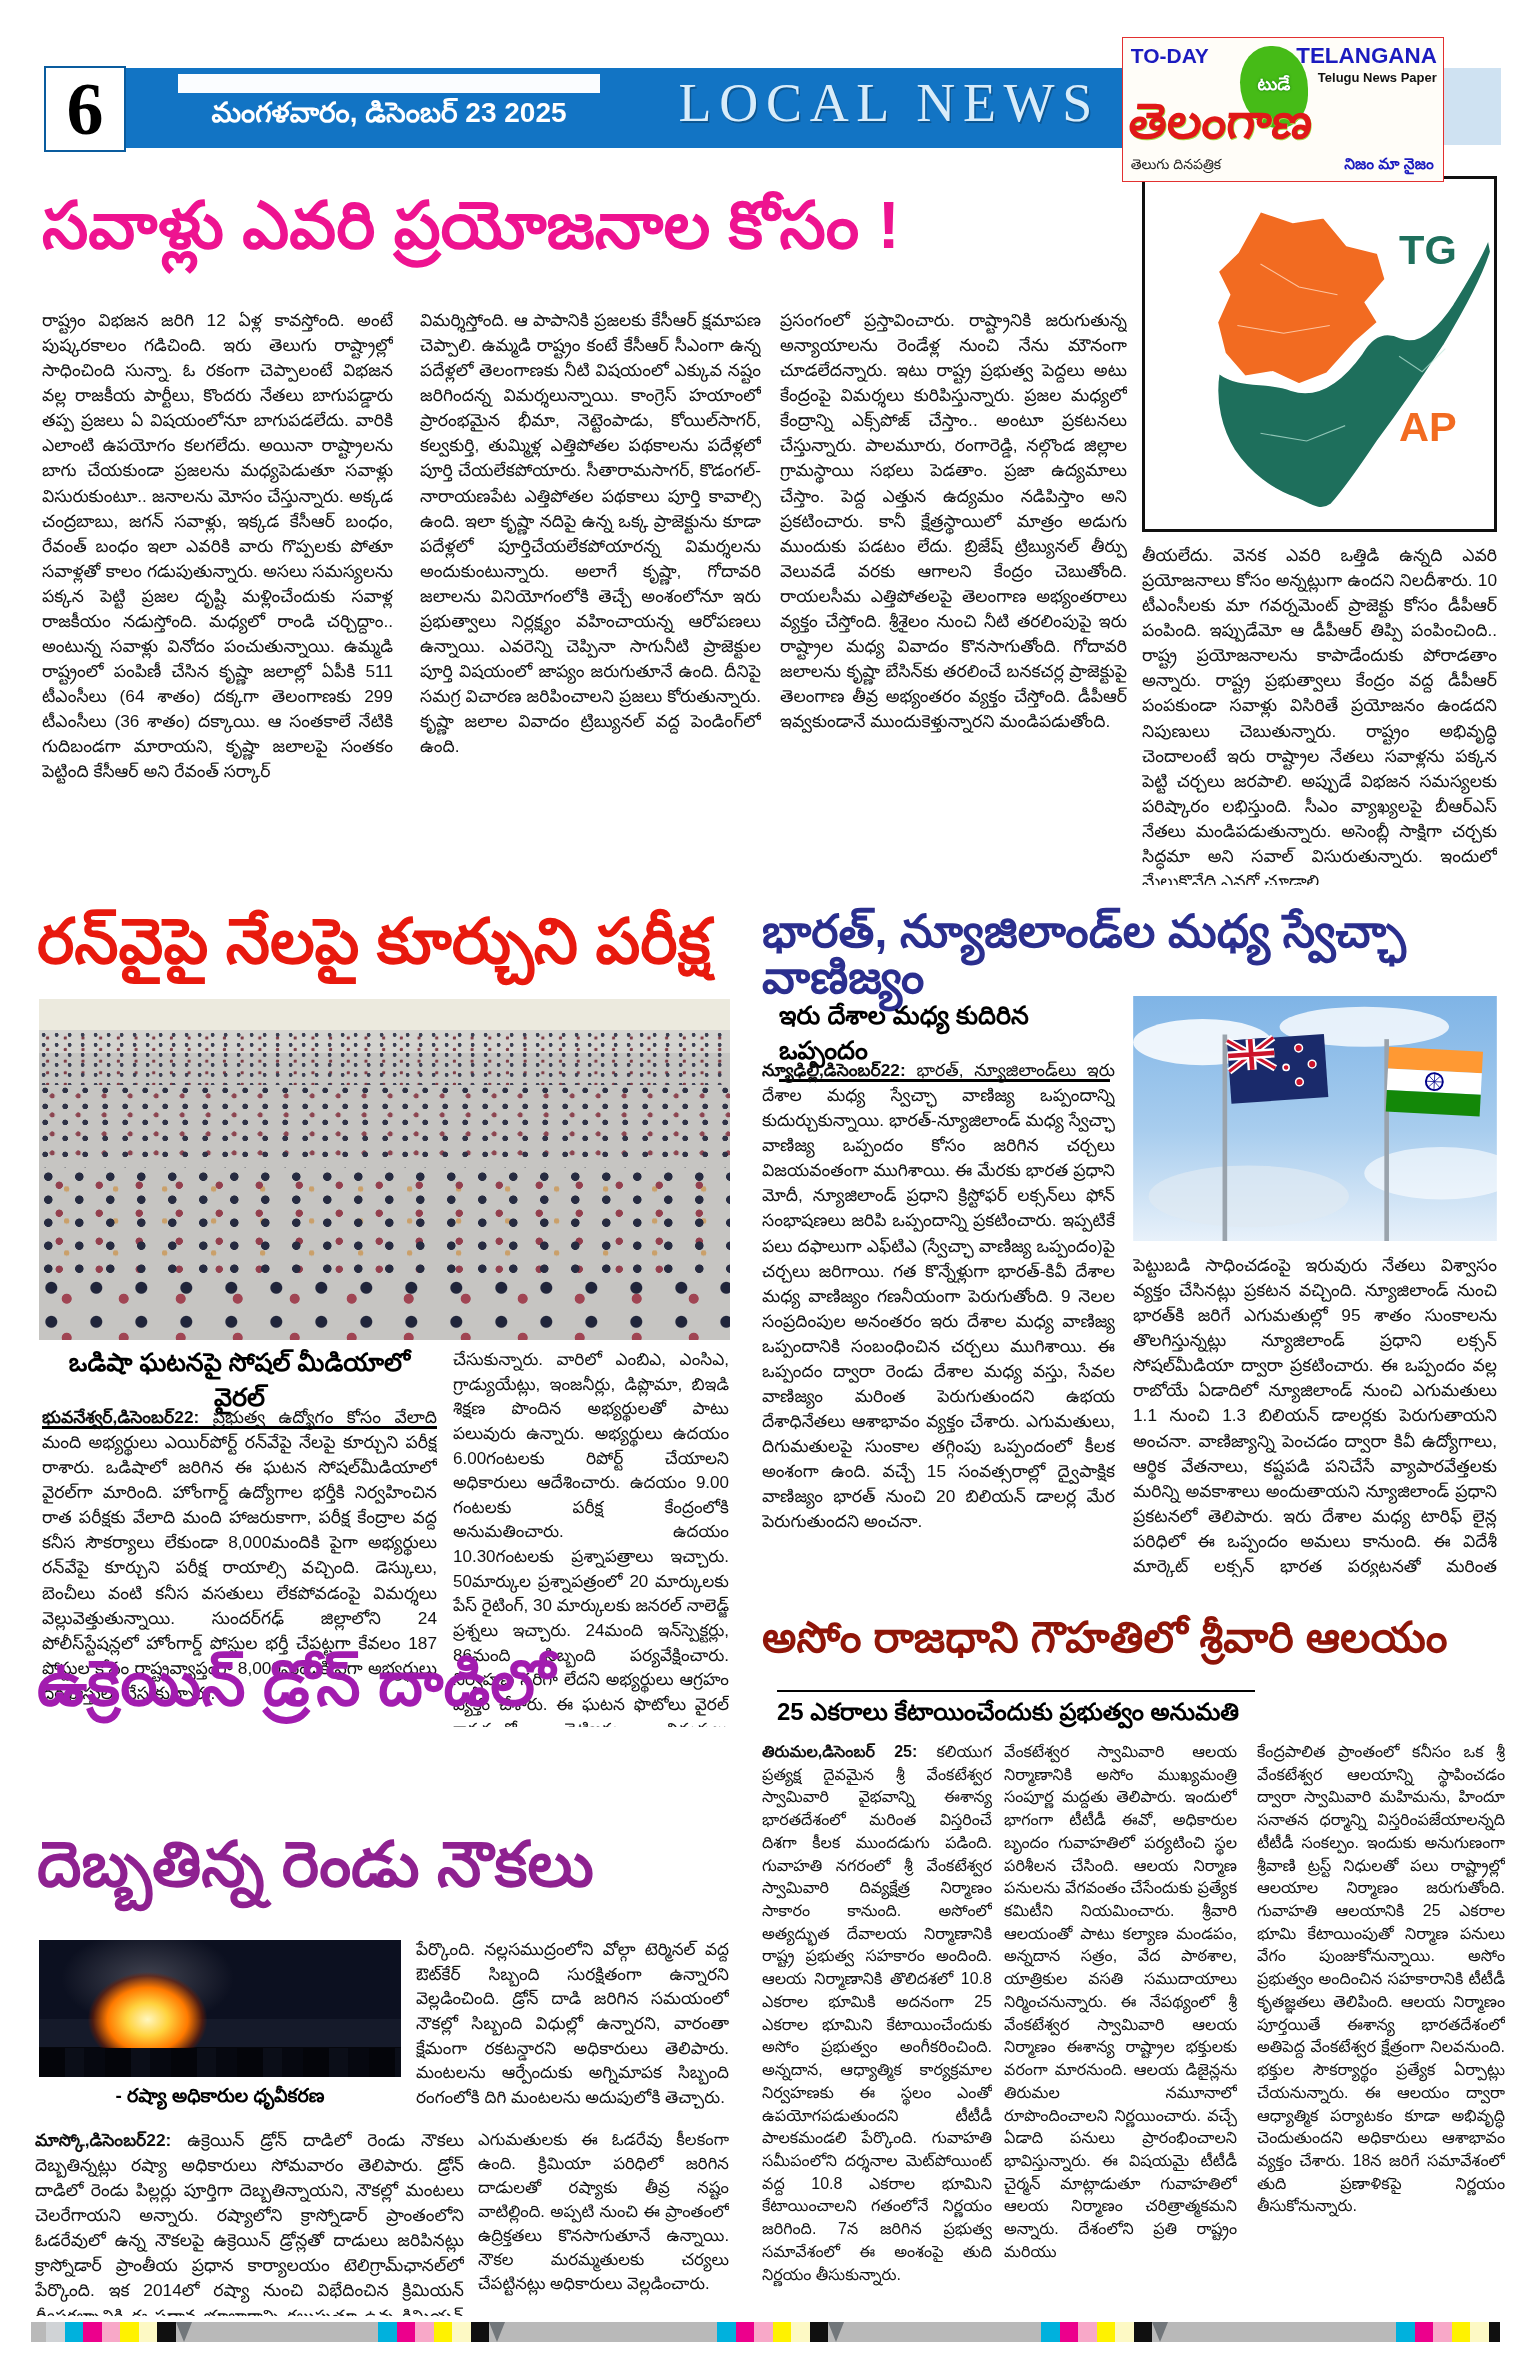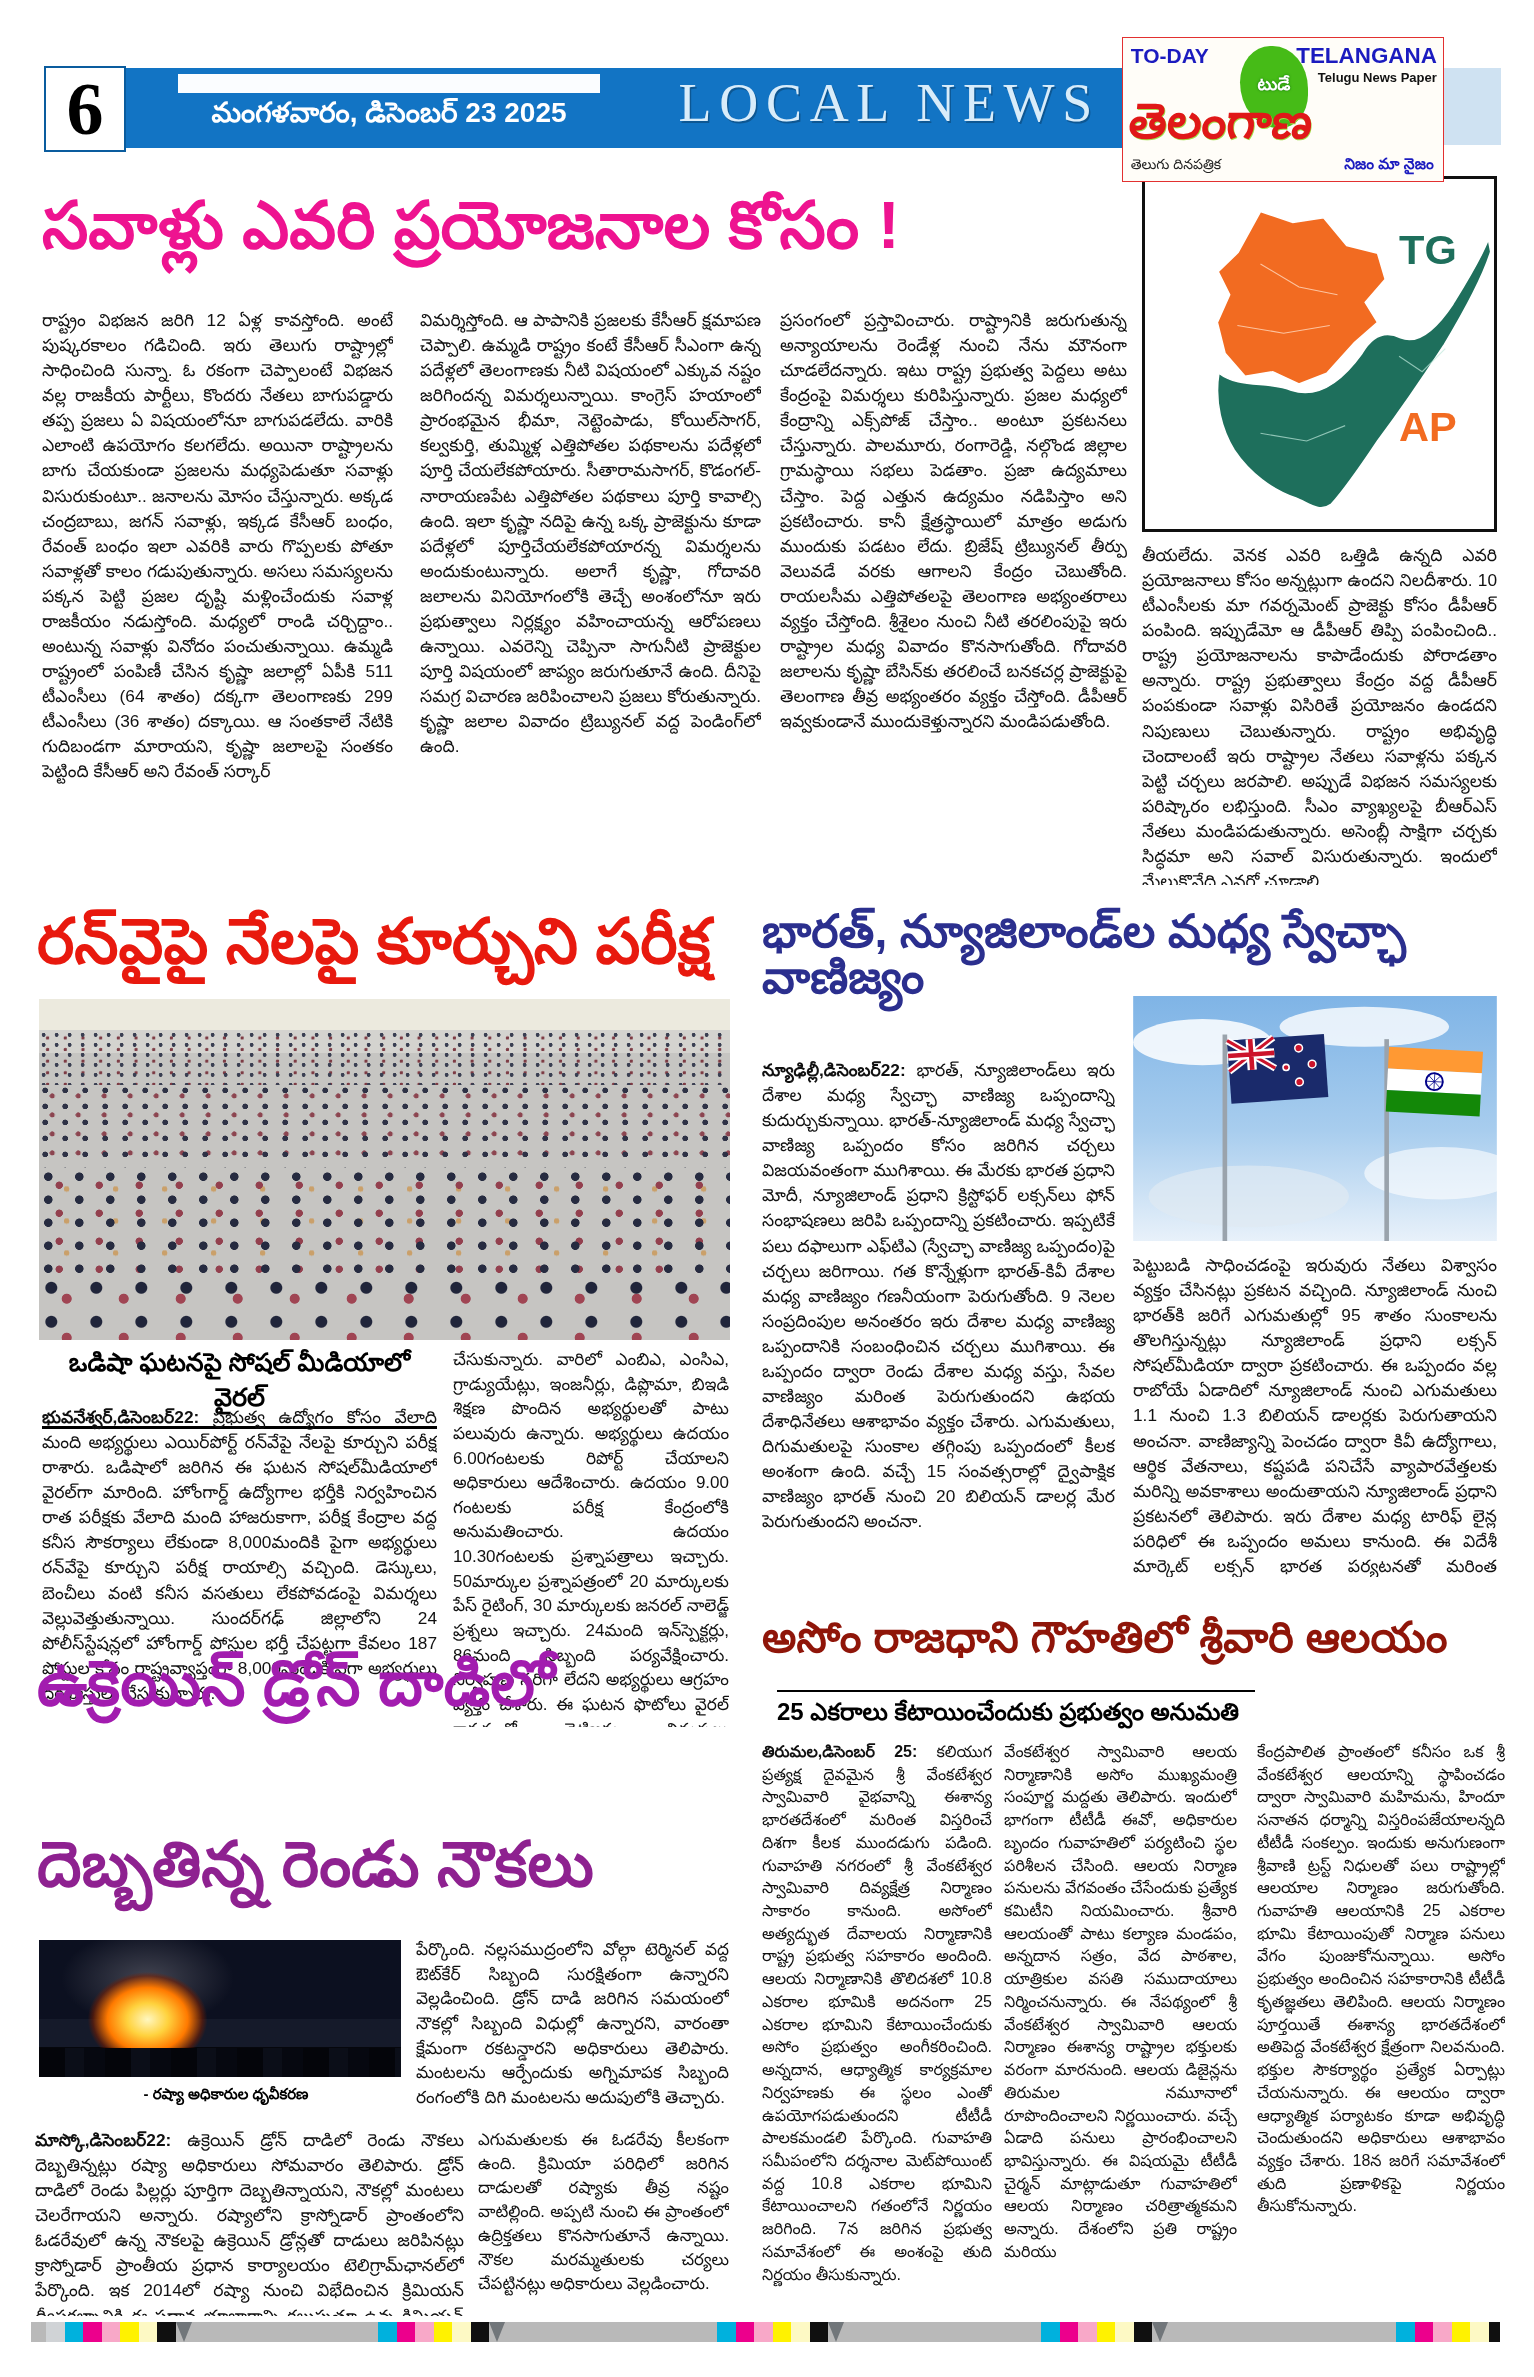--- a/index.html
+++ b/index.html
@@ -71,21 +71,21 @@
   .trade-c2{left:1133px;top:1253px;width:364px;height:324px;}
   
   .drone-h1{position:absolute;left:37px;top:1652px;width:694px;font-size:63px;font-weight:800;color:#a21caf;line-height:1;}
   .drone-h2{position:absolute;left:37px;top:1833px;width:694px;font-size:63px;font-weight:800;color:#8e2190;line-height:1;}
   .fire-photo{left:39px;top:1940px;width:362px;height:137px;background:
      radial-gradient(73px 58px at 30% 58%,#fff7c0,#ffd23e 28%,#ff7a00 55%,rgba(120,30,0,.55) 75%,rgba(0,0,0,0) 82%),
      radial-gradient(123px 69px at 30% 28%,rgba(110,110,120,.55),rgba(0,0,0,0) 70%),
      linear-gradient(#0c1020 0 58%,#151a2a 58% 78%,#06070c 78% 100%);}
   .city{position:absolute;bottom:0;left:0;width:100%;height:29px;background:
      repeating-linear-gradient(90deg,#04050a 0 26px,#0b0e18 26px 45px,#060810 45px 66px);}
-  .drone-caption{position:absolute;left:45px;top:2085px;width:362px;text-align:center;font-size:15px;font-weight:800;color:#000;}
+  .drone-caption{position:absolute;left:39px;top:2085px;width:362px;text-align:center;font-size:19px;font-weight:800;color:#000;}
   .drone-side{left:416px;top:1938px;width:313px;height:183px;font-size:17px;}
   .drone-c1{left:35px;top:2128px;width:429px;height:188px;}
   .drone-c2{left:478px;top:2128px;width:251px;height:188px;font-size:16.6px;}
   
   .temple-headline{position:absolute;left:762px;top:1616px;width:737px;font-size:43px;font-weight:800;color:#8f1509;line-height:1;}
   .temple-rule{position:absolute;left:777px;top:1690px;width:478px;height:2.3px;background:#000;}
   .temple-subhead{position:absolute;left:777px;top:1698px;width:478px;font-size:24px;text-align:left;}
   .temple-c1{left:762px;top:1741px;width:230px;height:575px;font-size:16px;line-height:1.42;}
   .temple-c2{left:1004px;top:1741px;width:233px;height:575px;font-size:16px;line-height:1.42;}
   .temple-c3{left:1249px;top:1741px;width:248px;height:575px;font-size:16px;line-height:1.42;margin-left:8px;}
@@ -151,20 +151,21 @@
     <div class="strip s4"></div>
   </div>
   <div class="subhead exam-subhead">ఒడిషా ఘటనపై సోషల్ మీడియాలో వైరల్</div>
   <div class="col exam-c1">
     <span class="dl">భువనేశ్వర్,డిసెంబర్22:</span>
     <span>ప్రభుత్వ ఉద్యోగం కోసం వేలాది మంది అభ్యర్థులు ఎయిర్‌పోర్ట్ రన్‌వేపై నేలపై కూర్చుని పరీక్ష రాశారు. ఒడిషాలో జరిగిన ఈ ఘటన సోషల్‌మీడియాలో వైరల్‌గా మారింది. హోంగార్డ్ ఉద్యోగాల భర్తీకి నిర్వహించిన రాత పరీక్షకు వేలాది మంది హాజరుకాగా, పరీక్ష కేంద్రాల వద్ద కనీస సౌకర్యాలు లేకుండా 8,000మందికి పైగా అభ్యర్థులు రన్‌వేపై కూర్చుని పరీక్ష రాయాల్సి వచ్చింది. డెస్కులు, బెంచీలు వంటి కనీస వసతులు లేకపోవడంపై విమర్శలు వెల్లువెత్తుతున్నాయి. సుందర్‌గఢ్ జిల్లాలోని 24 పోలీస్‌స్టేషన్లలో హోంగార్డ్ పోస్టుల భర్తీ చేపట్టగా కేవలం 187 పోస్టుల కోసం రాష్ట్రవ్యాప్తంగా 8,000మందికి పైగా అభ్యర్థులు దరఖాస్తులు చేసుకున్నారు.</span>
   </div>
   <div class="col exam-c2">చేసుకున్నారు. వారిలో ఎంబిఎ, ఎంసిఎ, గ్రాడ్యుయేట్లు, ఇంజనీర్లు, డిప్లొమా, బిఇడి శిక్షణ పొందిన అభ్యర్థులతో పాటు పలువురు ఉన్నారు. అభ్యర్థులు ఉదయం 6.00గంటలకు రిపోర్ట్ చేయాలని అధికారులు ఆదేశించారు. ఉదయం 9.00 గంటలకు పరీక్ష కేంద్రంలోకి అనుమతించారు. ఉదయం 10.30గంటలకు ప్రశ్నాపత్రాలు ఇచ్చారు. 50మార్కుల ప్రశ్నాపత్రంలో 20 మార్కులకు పేస్ రైటింగ్, 30 మార్కులకు జనరల్ నాలెడ్జ్ ప్రశ్నలు ఇచ్చారు. 24మంది ఇన్‌స్పెక్టర్లు, 86మంది సిబ్బంది పర్యవేక్షించారు. నిర్వహణ సరిగా లేదని అభ్యర్థులు ఆగ్రహం వ్యక్తం చేశారు. ఈ ఘటన ఫొటోలు వైరల్ కావడంతో నెటిజన్లు విమర్శలు గుప్పిస్తున్నారు.</div>
 
   <div class="trade-headline">భారత్, న్యూజిలాండ్‌ల మధ్య స్వేచ్ఛా వాణిజ్యం</div>
+  <div class="subhead trade-subhead">ఇరు దేశాల మధ్య కుదిరిన ఒప్పందం</div>
   <div class="photo flags-photo">
     <svg width="364" height="245" viewBox="0 0 472 318">
       <defs>
         <linearGradient id="sky" x1="0" y1="0" x2="0" y2="1">
           <stop offset="0" stop-color="#7fb4e6"></stop>
             <stop offset="0.55" stop-color="#a8cdee"></stop>
             <stop offset="1" stop-color="#e8f1fa"></stop>
         </linearGradient>
       </defs>
       <rect width="472" height="318" fill="url(#sky)"></rect>

